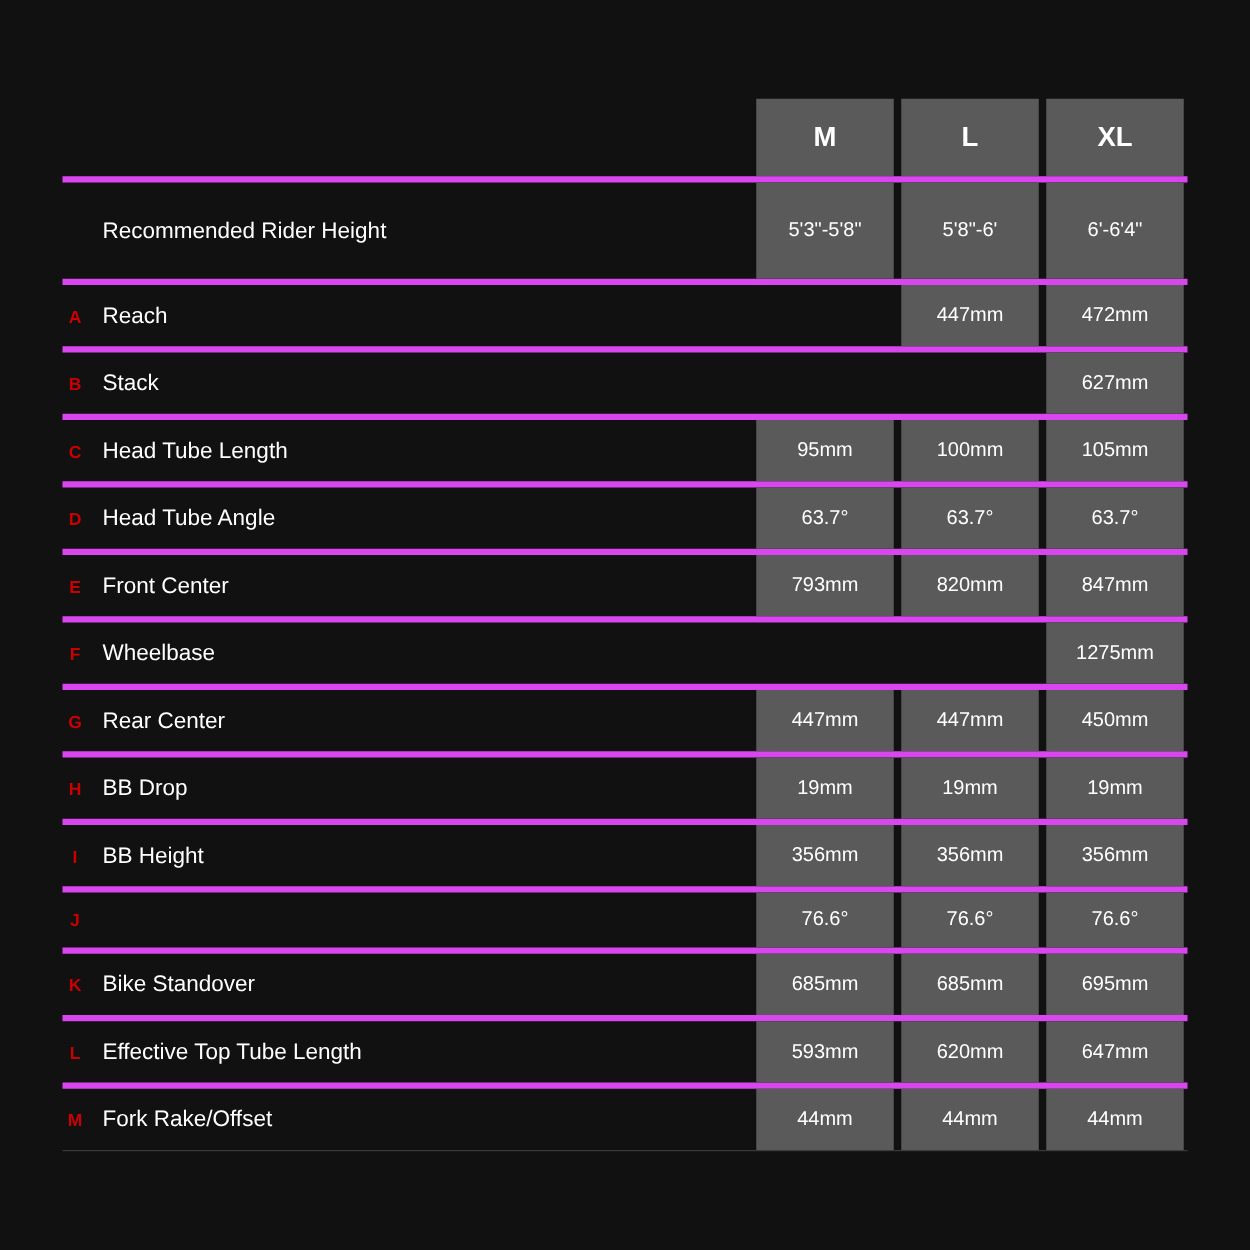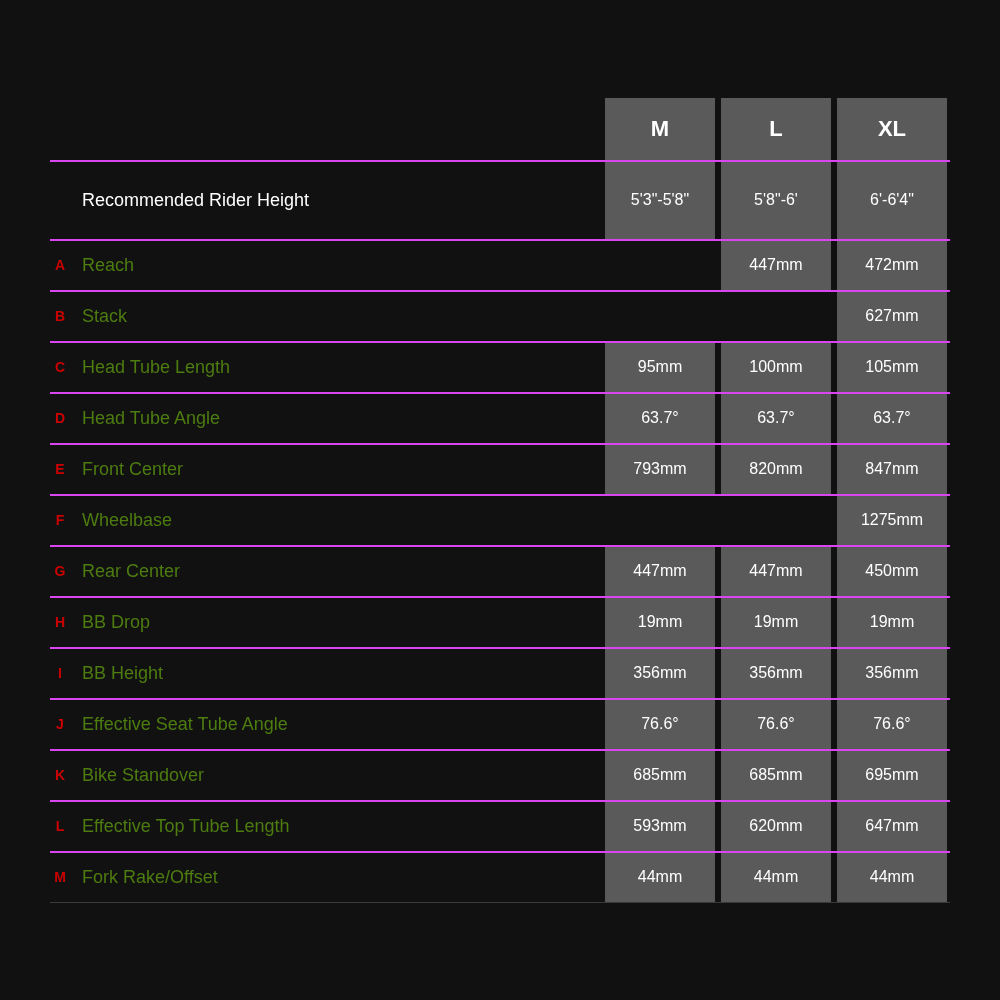--- a/index.html
+++ b/index.html
@@ -47,21 +47,21 @@
       font-weight: bold;
       padding: 18px 0;
       margin: 0 3px;
     }
 
     
     .data-row {
       display: flex;
       width: 100%;
       align-items: stretch;
-      border-top: 2px solid #d946ef;
+      border-top: 5px solid #d946ef;
     }
 
     .data-row:last-child {
       border-bottom: 1px solid #3a3a3a;
     }
 
     .label-section {
       flex: 1;
       display: flex;
       align-items: center;
@@ -72,21 +72,21 @@
     .row-letter {
       color: #cc0000;
       font-size: 14px;
       font-weight: bold;
       width: 20px;
       text-align: center;
       flex-shrink: 0;
     }
 
     .row-label {
-      color: #4d7c0f;
+      color: #ffffff;
       font-size: 18px;
       font-weight: 500;
     }
 
     .rider-height-label {
       color: #ffffff;
       font-size: 18px;
       font-weight: 500;
       padding: 14px 0 14px 32px;
     }
@@ -198,21 +198,20 @@
             <span class="row-letter">I</span>
             <span class="row-label">BB Height</span>
           </div>
           <div class="size-cell">356mm</div>
           <div class="size-cell">356mm</div>
           <div class="size-cell">356mm</div>
         </div>
         <div class="data-row">
           <div class="label-section">
             <span class="row-letter">J</span>
-            <span class="row-label">Effective Seat Tube Angle</span>
           </div>
           <div class="size-cell">76.6°</div>
           <div class="size-cell">76.6°</div>
           <div class="size-cell">76.6°</div>
         </div>
         <div class="data-row">
           <div class="label-section">
             <span class="row-letter">K</span>
             <span class="row-label">Bike Standover</span>
           </div>

